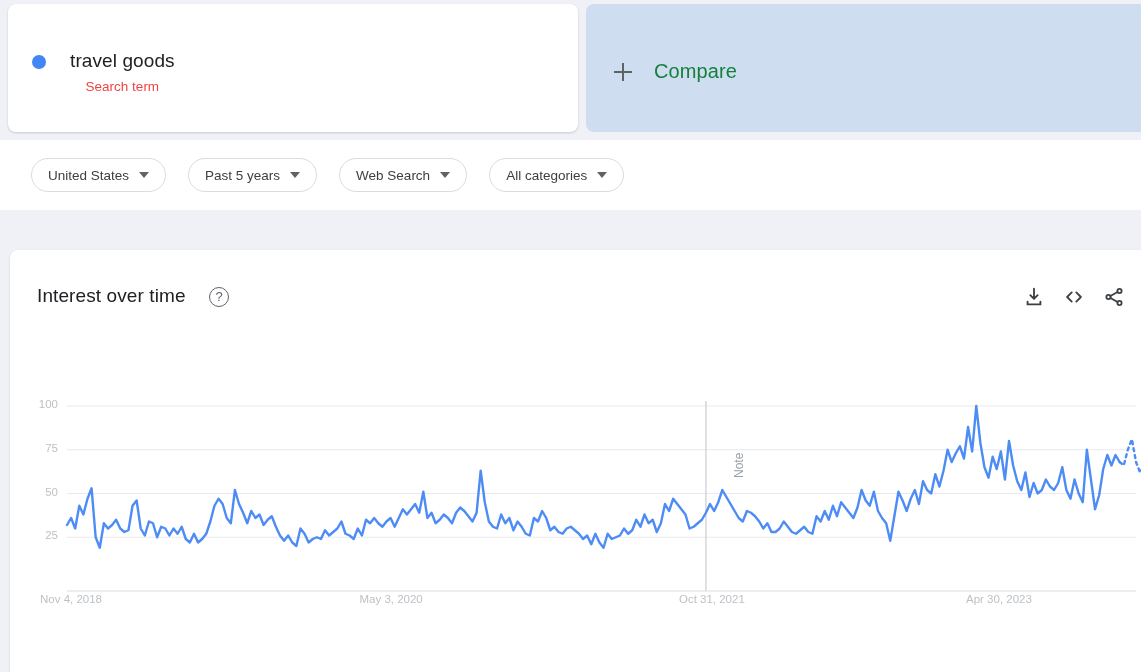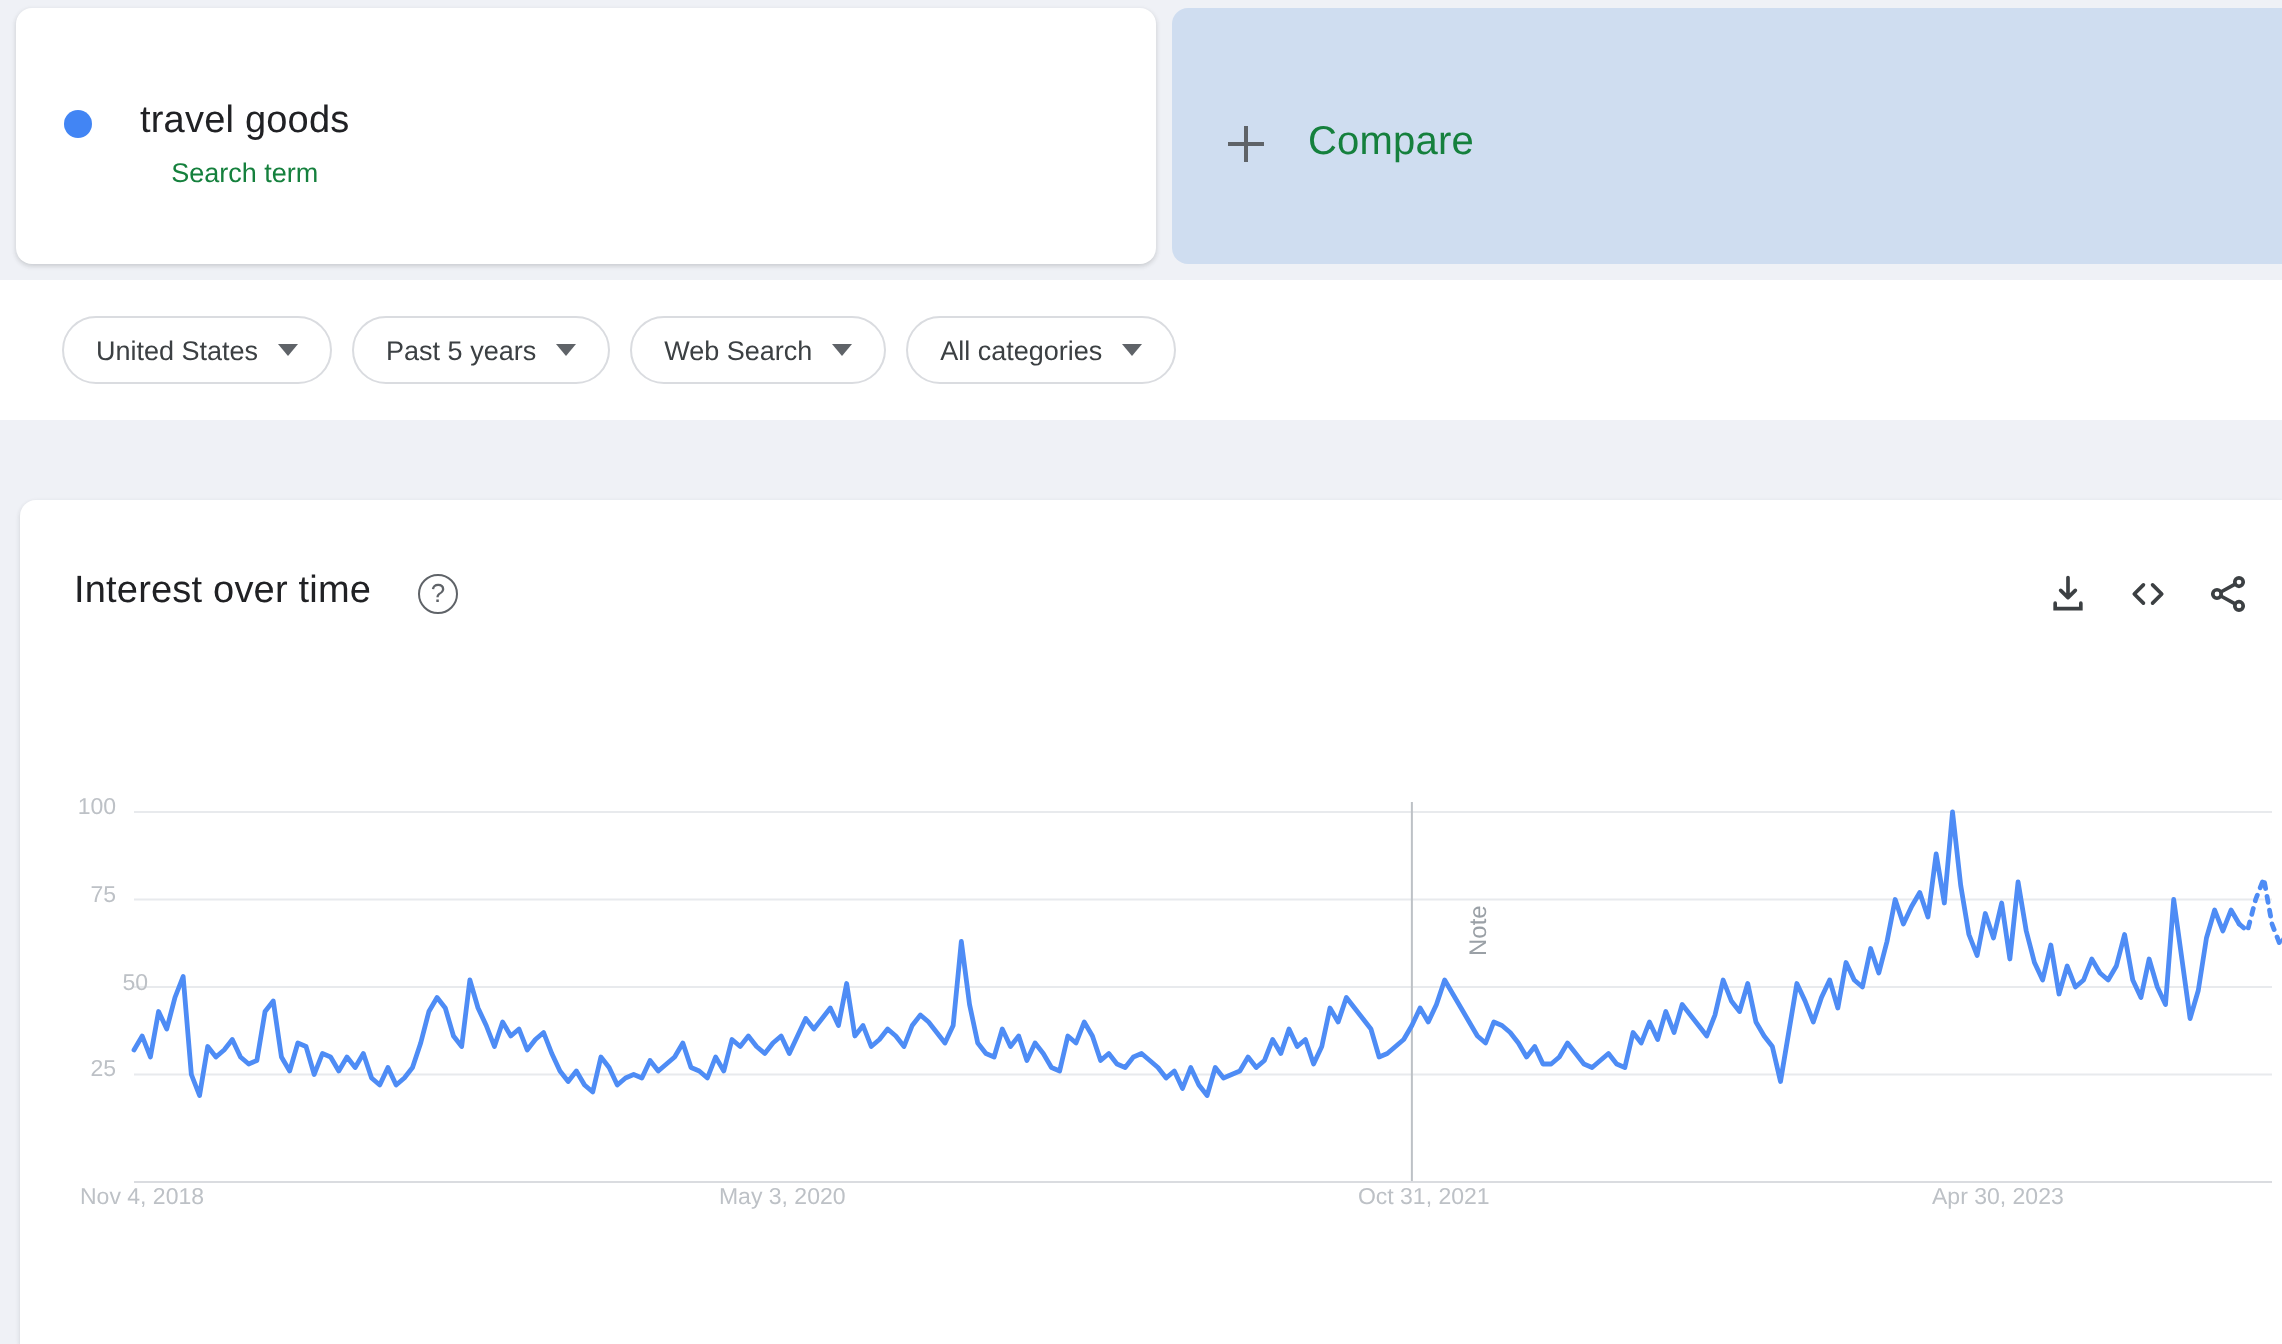--- a/index.html
+++ b/index.html
@@ -43,21 +43,21 @@
   }
   .term-text { margin-left: 24px; }
   .term-title {
     font-size: 19px;
     color: #202124;
     line-height: 26px;
     letter-spacing: .1px;
   }
   .term-sub {
     font-size: 13.5px;
-    color: #15803d;
+    color: #ef4444;
     line-height: 20px;
     margin-top: 3px;
   }
 
   .compare-card {
     position: absolute;
     left: 586px; top: 4px;
     width: 570px; height: 128px;
     background: #cfddf0;
     border-radius: 8px;
@@ -86,21 +86,21 @@
     letter-spacing: .1px;
   }
 
   
   .filter-bar {
     position: absolute;
     left: 0; top: 140px;
     width: 1141px; height: 70px;
     background: #ffffff;
   }
-  .chips { position: absolute; left: 31px; top: 18px; display: flex; gap: 10px; }
+  .chips { position: absolute; left: 31px; top: 18px; display: flex; gap: 22px; }
   .chip {
     height: 34px;
     padding: 0 16px;
     border: 1px solid #dadce0;
     border-radius: 18px;
     background: #fff;
     display: flex;
     align-items: center;
     font-size: 13.5px;
     color: #3c4043;
@@ -264,21 +264,21 @@
       <g id="trend-line">
           <path d="M57.00 275.00L61.10 268.00L65.19 278.50L69.29 255.75L73.38 264.50L77.48 248.75L81.57 238.25L85.67 287.25L89.77 297.75L93.86 273.25L97.96 278.50L102.05 275.00L106.15 269.75L110.25 278.50L114.34 282.00L118.44 280.25L122.53 255.75L126.63 250.50L130.72 278.50L134.82 285.50L138.92 271.50L143.01 273.25L147.11 287.25L151.20 276.75L155.30 278.50L159.39 285.50L163.49 278.50L167.59 283.75L171.68 276.75L175.78 289.00L179.87 292.50L183.97 283.75L188.07 292.50L192.16 289.00L196.26 283.75L200.35 271.50L204.45 255.75L208.54 248.75L212.64 254.00L216.74 268.00L220.83 273.25L224.93 240.00L229.02 254.00L233.12 262.75L237.21 273.25L241.31 261.00L245.41 268.00L249.50 264.50L253.60 275.00L257.69 269.75L261.79 266.25L265.89 276.75L269.98 285.50L274.08 290.75L278.17 285.50L282.27 292.50L286.36 296.00L290.46 278.50L294.56 283.75L298.65 292.50L302.75 289.00L306.84 287.25L310.94 289.00L315.03 280.25L319.13 285.50L323.23 282.00L327.32 278.50L331.42 271.50L335.51 283.75L339.61 285.50L343.70 289.00L347.80 278.50L351.90 285.50L355.99 269.75L360.09 273.25L364.18 268.00L368.28 273.25L372.38 276.75L376.47 271.50L380.57 268.00L384.66 276.75L388.76 268.00L392.85 259.25L396.95 264.50L401.05 259.25L405.14 254.00L409.24 262.75L413.33 241.75L417.43 268.00L421.52 262.75L425.62 273.25L429.72 269.75L433.81 264.50L437.91 268.00L442.00 273.25L446.10 262.75L450.20 257.50L454.29 261.00L458.39 266.25L462.48 271.50L466.58 262.75L470.67 220.75L474.77 252.25L478.87 271.50L482.96 276.75L487.06 278.50L491.15 264.50L495.25 273.25L499.34 268.00L503.44 280.25L507.54 271.50L511.63 276.75L515.73 283.75L519.82 285.50L523.92 268.00L528.02 271.50L532.11 261.00L536.21 268.00L540.30 280.25L544.40 276.75L548.49 282.00L552.59 283.75L556.69 278.50L560.78 276.75L564.88 280.25L568.97 283.75L573.07 289.00L577.16 285.50L581.26 294.25L585.36 283.75L589.45 292.50L593.55 297.75L597.64 283.75L601.74 289.00L605.84 287.25L609.93 285.50L614.03 278.50L618.12 283.75L622.22 280.25L626.31 269.75L630.41 276.75L634.51 264.50L638.60 273.25L642.70 269.75L646.79 282.00L650.89 273.25L654.98 254.00L659.08 261.00L663.18 248.75L667.27 254.00L671.37 259.25L675.46 264.50L679.56 278.50L683.66 276.75L687.75 273.25L691.85 269.75L695.94 262.75L700.04 254.00L704.13 261.00L708.23 252.25L712.33 240.00L716.42 247.00L720.52 254.00L724.61 261.00L728.71 268.00L732.80 271.50L736.90 261.00L741.00 262.75L745.09 266.25L749.19 271.50L753.28 278.50L757.38 273.25L761.48 282.00L765.57 282.00L769.67 278.50L773.76 271.50L777.86 276.75L781.95 282.00L786.05 283.75L790.15 280.25L794.24 276.75L798.34 282.00L802.43 283.75L806.53 266.25L810.62 271.50L814.72 261.00L818.82 269.75L822.91 255.75L827.01 266.25L831.10 252.25L835.20 257.50L839.30 262.75L843.39 268.00L847.49 257.50L851.58 240.00L855.68 250.50L859.77 255.75L863.87 241.75L867.97 261.00L872.06 268.00L876.16 273.25L880.25 290.75L884.35 266.25L888.44 241.75L892.54 250.50L896.64 261.00L900.73 248.75L904.83 240.00L908.92 254.00L913.02 231.25L917.11 240.00L921.21 243.50L925.31 224.25L929.40 236.50L933.50 220.75L937.59 199.75L941.69 212.00L945.79 203.25L949.88 196.25L953.98 208.50L958.07 177.00L962.17 201.50L966.26 156.00L970.36 192.75L974.46 217.25L978.55 227.75L982.65 206.75L986.74 219.00L990.84 201.50L994.93 229.50L999.03 191.00L1003.13 215.50L1007.22 231.25L1011.32 240.00L1015.41 222.50L1019.51 247.00L1023.61 233.00L1027.70 243.50L1031.80 240.00L1035.89 229.50L1039.99 236.50L1044.08 240.00L1048.18 233.00L1052.28 217.25L1056.37 240.00L1060.47 248.75L1064.56 229.50L1068.66 243.50L1072.75 252.25L1076.85 199.75L1080.95 229.50L1085.04 259.25L1089.14 245.25L1093.23 219.00L1097.33 205.00L1101.43 215.50L1105.52 205.00L1109.62 212.00" fill="none" stroke="#4e8cf5" stroke-width="2.4" stroke-linejoin="round" stroke-linecap="round"></path>
           <path d="M1109.62 212.00L1113.71 215.50L1117.81 199.75L1121.90 189.25L1126.00 212.00L1130.10 222.50L1134.19 215.50L1138.29 208.50L1142.38 224.25L1146.48 231.25L1150.57 241.75L1154.67 255.75L1158.77 280.25L1162.86 283.75L1166.96 283.75L1171.05 222.50L1175.15 234.75L1179.25 215.50L1183.34 205.00L1187.44 222.50L1191.53 208.50L1195.63 215.50L1199.72 205.00L1203.82 212.00L1207.92 194.50L1212.01 205.00L1216.11 208.50L1220.20 191.00L1224.30 198.00" fill="none" stroke="#4e8cf5" stroke-width="2.4" stroke-linejoin="round" stroke-linecap="round" stroke-dasharray="3 4"></path>
         </g>
       <g id="axis-line">
           <line x1="57" x2="1126" y1="341" y2="341" stroke="#dadce0" stroke-width="1"></line>
         </g>
     </svg>
     <div id="ylabels">
         <div class="ylab" style="left: 20px; top: 279.25px;">25</div>
-        <div class="ylab" style="left: 36px; top: 235.5px; text-align: right;">50</div>
+        <div class="ylab" style="left: 20px; top: 235.5px; text-align: right;">50</div>
         <div class="ylab" style="left: 20px; top: 191.75px;">75</div>
         <div class="ylab" style="left: 20px; top: 148px;">100</div>
       </div>
     <div id="xlabels">
         <div class="xlab" style="left: 30px; text-align: right;">Nov 4, 2018</div>
         <div class="xlab" style="left: 349.471px;">May 3, 2020</div>
         <div class="xlab" style="left: 668.943px;">Oct 31, 2021</div>
         <div class="xlab" style="left: 956px;">Apr 30, 2023</div>
       </div>
     <div class="note-label">Note</div>

